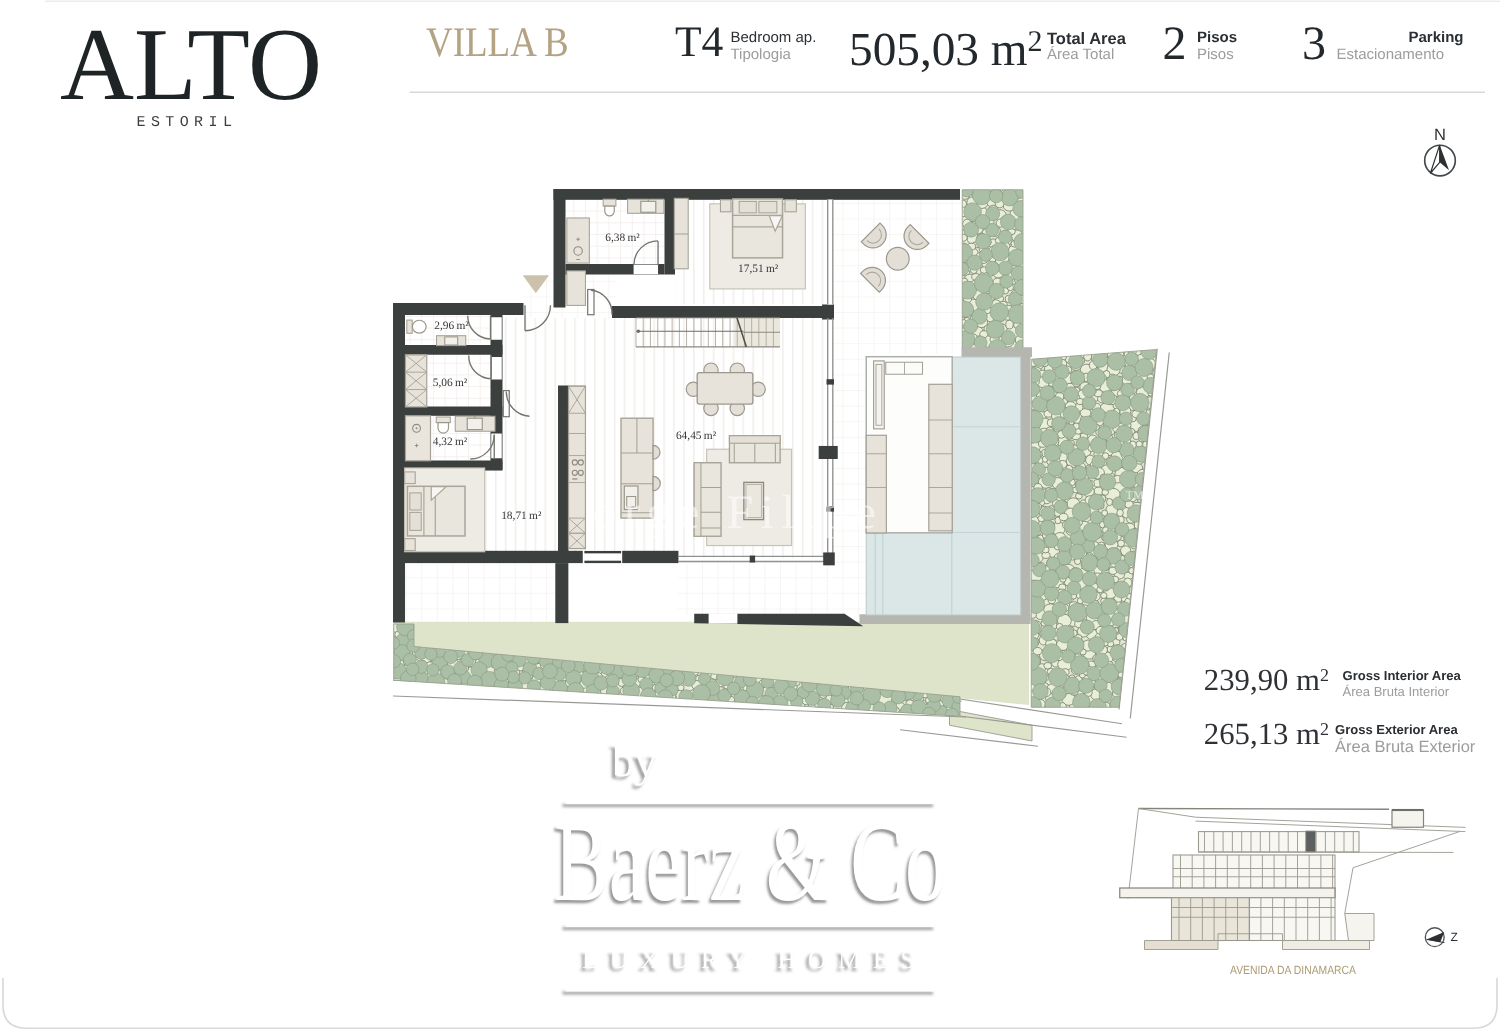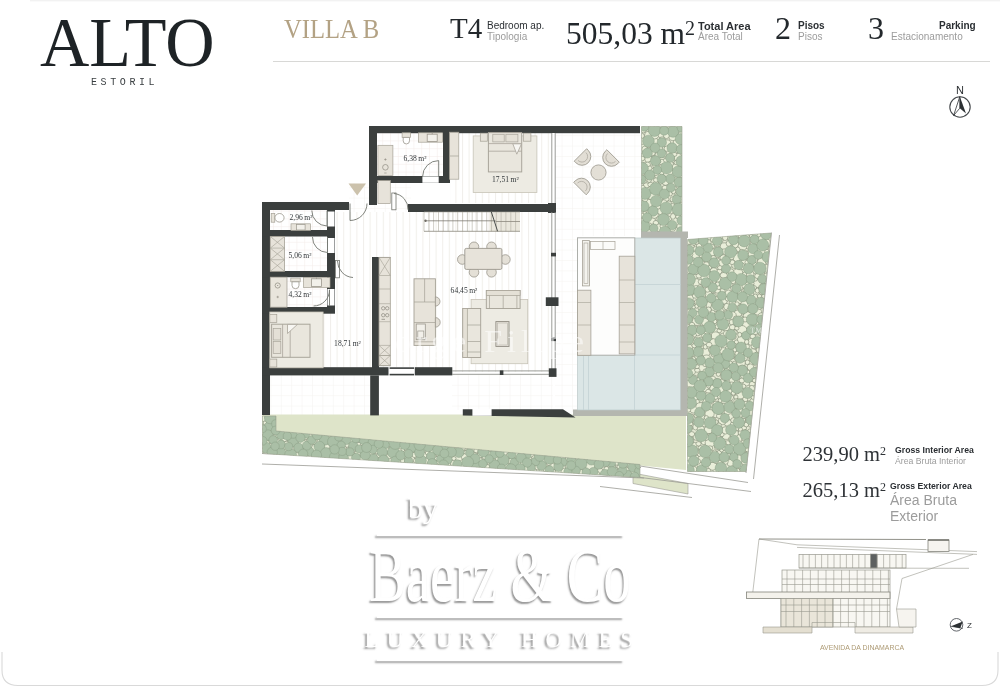--- a/index.html
+++ b/index.html
@@ -1872,22 +1872,22 @@
 <text x="395" y="352" font-family="Liberation Serif, serif" font-size="32" fill="#ffffff" fill-opacity="0.55" letter-spacing="5">orge Filipe</text>
 <text x="750" y="336" font-family="Liberation Serif, serif" font-size="13" fill="#ffffff" fill-opacity="0.55">™</text>
 </svg>
 
 <div class="abs" style="left:700px;top:443px;width:186px;text-align:right;font-family:'Liberation Serif',serif;font-size:20.5px;color:#2e3236;">239,90 m<span style="font-size:12px;vertical-align:6px;">2</span></div>
 <div class="abs" style="left:895px;top:445px;font-size:8.7px;font-weight:bold;color:#2b2f33;">Gross Interior Area</div>
 <div class="abs" style="left:895px;top:456px;font-size:8.7px;color:#9c9c9c;">Área Bruta Interior</div>
 
 <div class="abs" style="left:700px;top:479px;width:186px;text-align:right;font-family:'Liberation Serif',serif;font-size:20.5px;color:#2e3236;">265,13 m<span style="font-size:12px;vertical-align:6px;">2</span></div>
 <div class="abs" style="left:890px;top:481px;font-size:8.7px;font-weight:bold;color:#2b2f33;">Gross Exterior Area</div>
-<div class="abs" style="left:890px;top:492px;font-size:14px;color:#9c9c9c;">Área Bruta Exterior</div>
+<div class="abs" style="left:890px;top:492px;font-size:11px;color:#9c9c9c;">Área Bruta Exterior</div>
 
 <div class="abs" style="left:408px;top:493px;font-family:'Liberation Serif',serif;font-size:30px;line-height:30px;color:#fff;text-shadow:-2px 2px 2px rgba(118,118,118,0.75);">by</div>
 <div class="abs" style="left:377px;top:534px;width:247px;height:1.6px;background:#fff;box-shadow:-2px 2px 2px rgba(118,118,118,0.7);"></div>
 <div class="abs" style="left:500px;top:537px;font-family:'Liberation Serif',serif;font-size:76px;line-height:76px;color:#fff;white-space:nowrap;transform:translateX(-50%) scaleX(0.72);text-shadow:-2px 2px 2px rgba(118,118,118,0.75);">Baerz &amp; Co</div>
 <div class="abs" style="left:377px;top:616px;width:247px;height:1.6px;background:#fff;box-shadow:-2px 2px 2px rgba(118,118,118,0.7);"></div>
-<div class="abs" style="left:503px;top:630px;font-family:'Liberation Serif',serif;font-size:23px;line-height:20.5px;letter-spacing:8px;color:#fff;white-space:nowrap;transform:translateX(-50%);text-shadow:-2px 2px 2px rgba(118,118,118,0.75);">LUXURY&nbsp;HOMES</div>
+<div class="abs" style="left:503px;top:630px;font-family:'Liberation Serif',serif;font-size:17px;line-height:20.5px;letter-spacing:8px;color:#fff;white-space:nowrap;transform:translateX(-50%);text-shadow:-2px 2px 2px rgba(118,118,118,0.75);">LUXURY&nbsp;HOMES</div>
 <div class="abs" style="left:377px;top:659px;width:247px;height:1.6px;background:#fff;box-shadow:-2px 2px 2px rgba(118,118,118,0.7);"></div>
 
 </div>
 
 </body></html>

